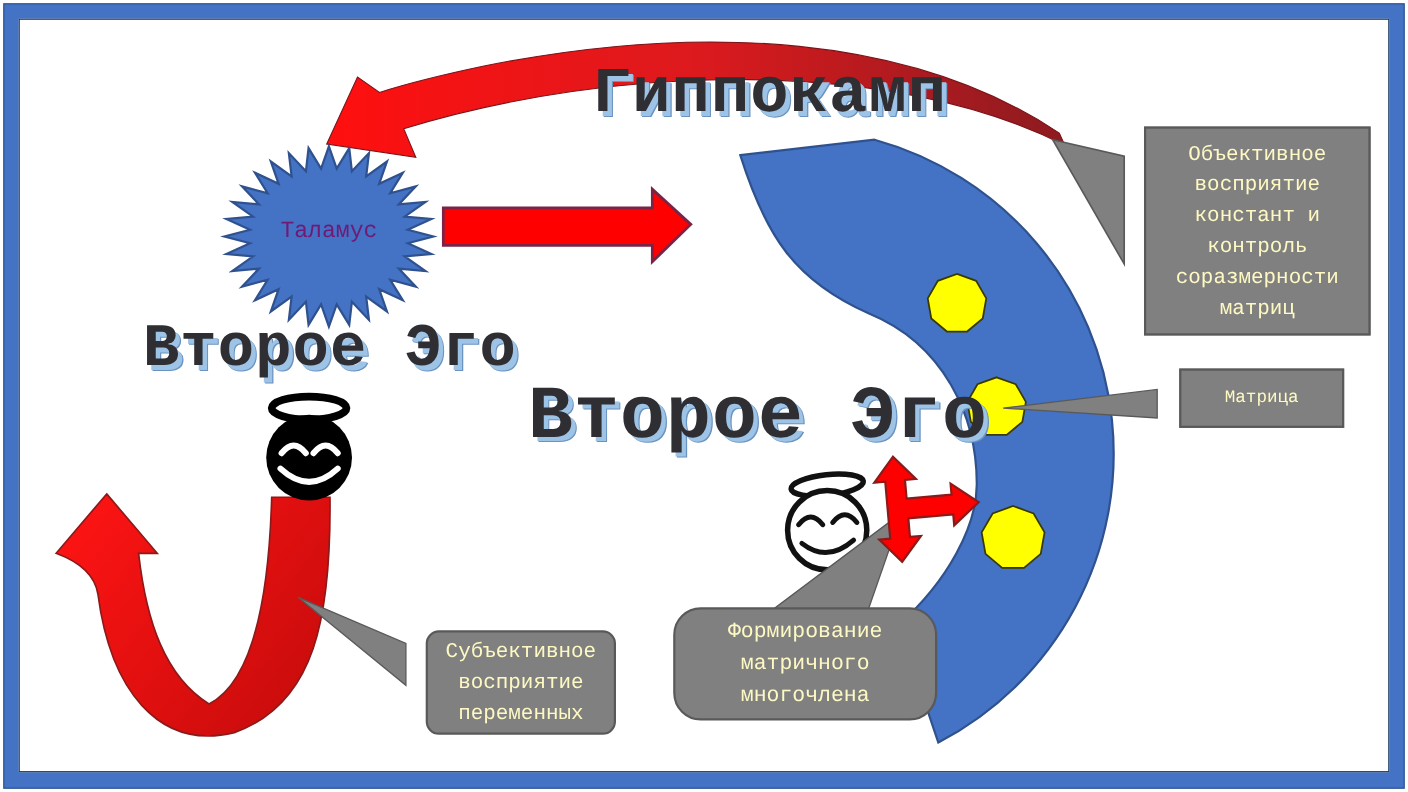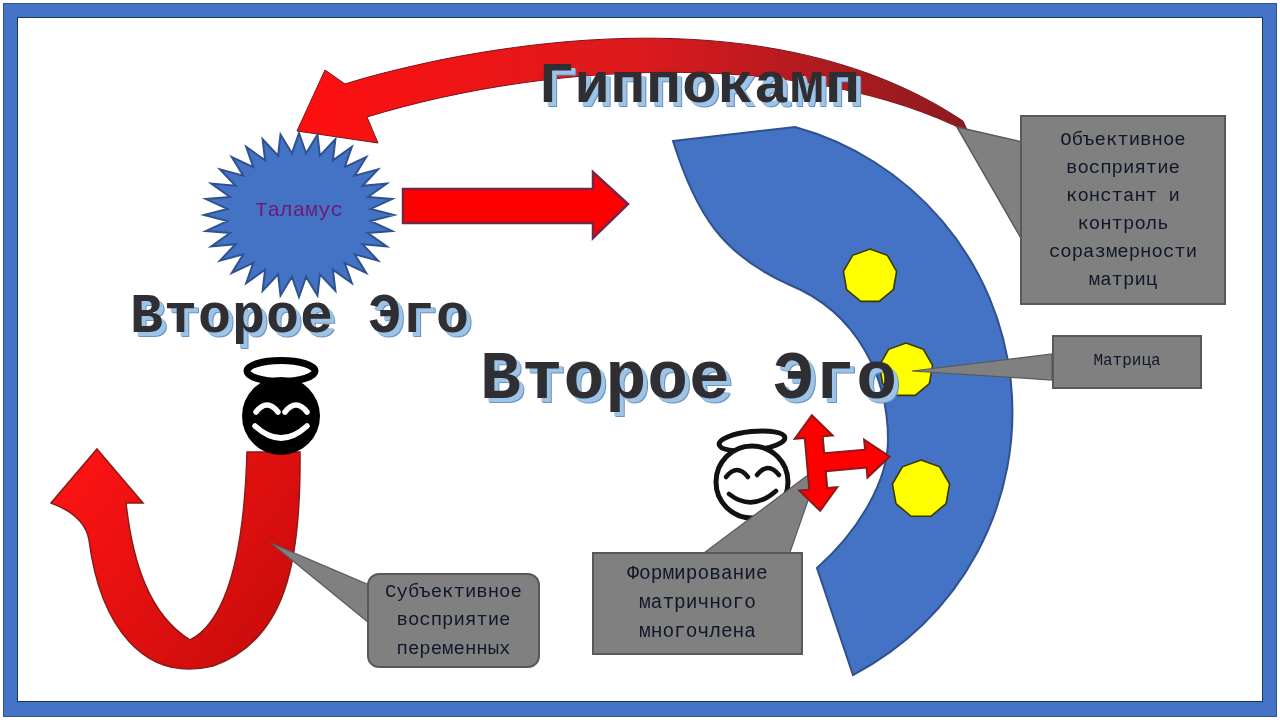--- a/index.html
+++ b/index.html
@@ -13,23 +13,23 @@
     background:#ffffff;border:1px solid #17375E;}
   svg.scene{position:absolute;left:0;top:0;z-index:2;}
   .big-word{
     position:absolute;z-index:3;font-weight:800;color:#2E2E33;text-align:center;
     line-height:1;letter-spacing:1px;
     text-shadow:4px 4px 0 #9DC3E6,5px 5px 0 #6B93C0;
     white-space:nowrap;
   }
   .callout{
     position:absolute;z-index:4;box-sizing:border-box;
-    background:#808080;border:2px solid #595959;color:#0f172a;
+    background:#808080;border:2px solid #595959;color:#fef9c3;
     display:flex;align-items:center;justify-content:center;text-align:center;
-    padding:2px 8px;line-height:1.48;
+    padding:2px 8px;line-height:1.48;margin-left:20px;
   }
   .thalamus-label{
     position:absolute;z-index:3;color:#701a75;text-align:center;font-size:21px;
   }
 </style>
 </head>
 <body>
 
 <div class="slide">
   <div class="frame-band"></div>
@@ -109,20 +109,20 @@
   <div class="thalamus-label" style="left:229px;top:199px;width:140px;">Таламус</div>
 
   <div class="callout" style="left:1020px;top:115px;width:206px;height:190px;font-size:19px;">
     <span>Объективное восприятие констант и контроль соразмерности матриц</span>
   </div>
 
   <div class="callout" style="left:1052px;top:335px;width:150px;height:54px;font-size:16px;">
     <span>Матрица</span>
   </div>
 
-  <div class="callout" style="left:592px;top:552px;width:211px;height:103px;font-size:19.5px;">
+  <div class="callout" style="left:592px;top:552px;width:240px;height:103px;font-size:19.5px;border-radius:25px;">
     <span>Формирование матричного многочлена</span>
   </div>
 
   <div class="callout" style="left:367px;top:573px;width:173px;height:95px;font-size:19px;border-radius:12px;">
     <span>Субъективное восприятие переменных</span>
   </div>
 </div>
 
 </body></html>

